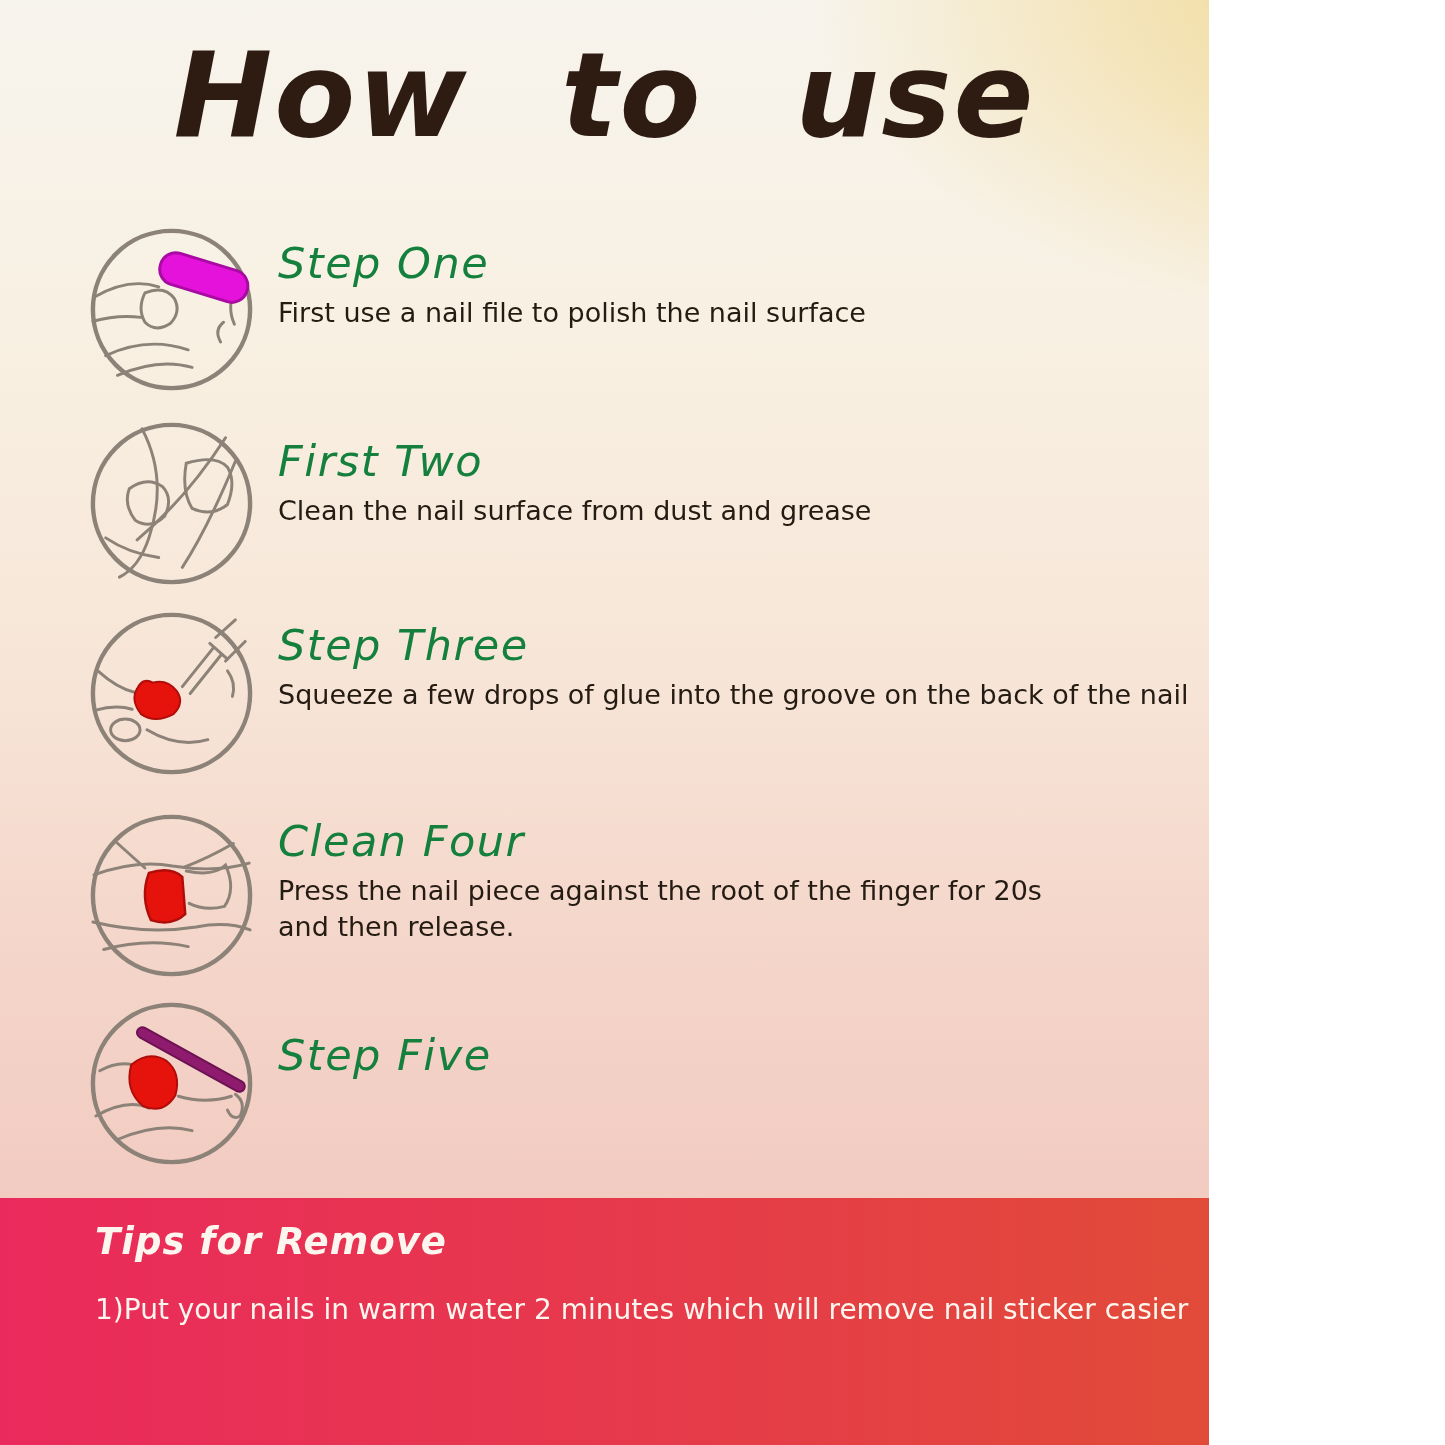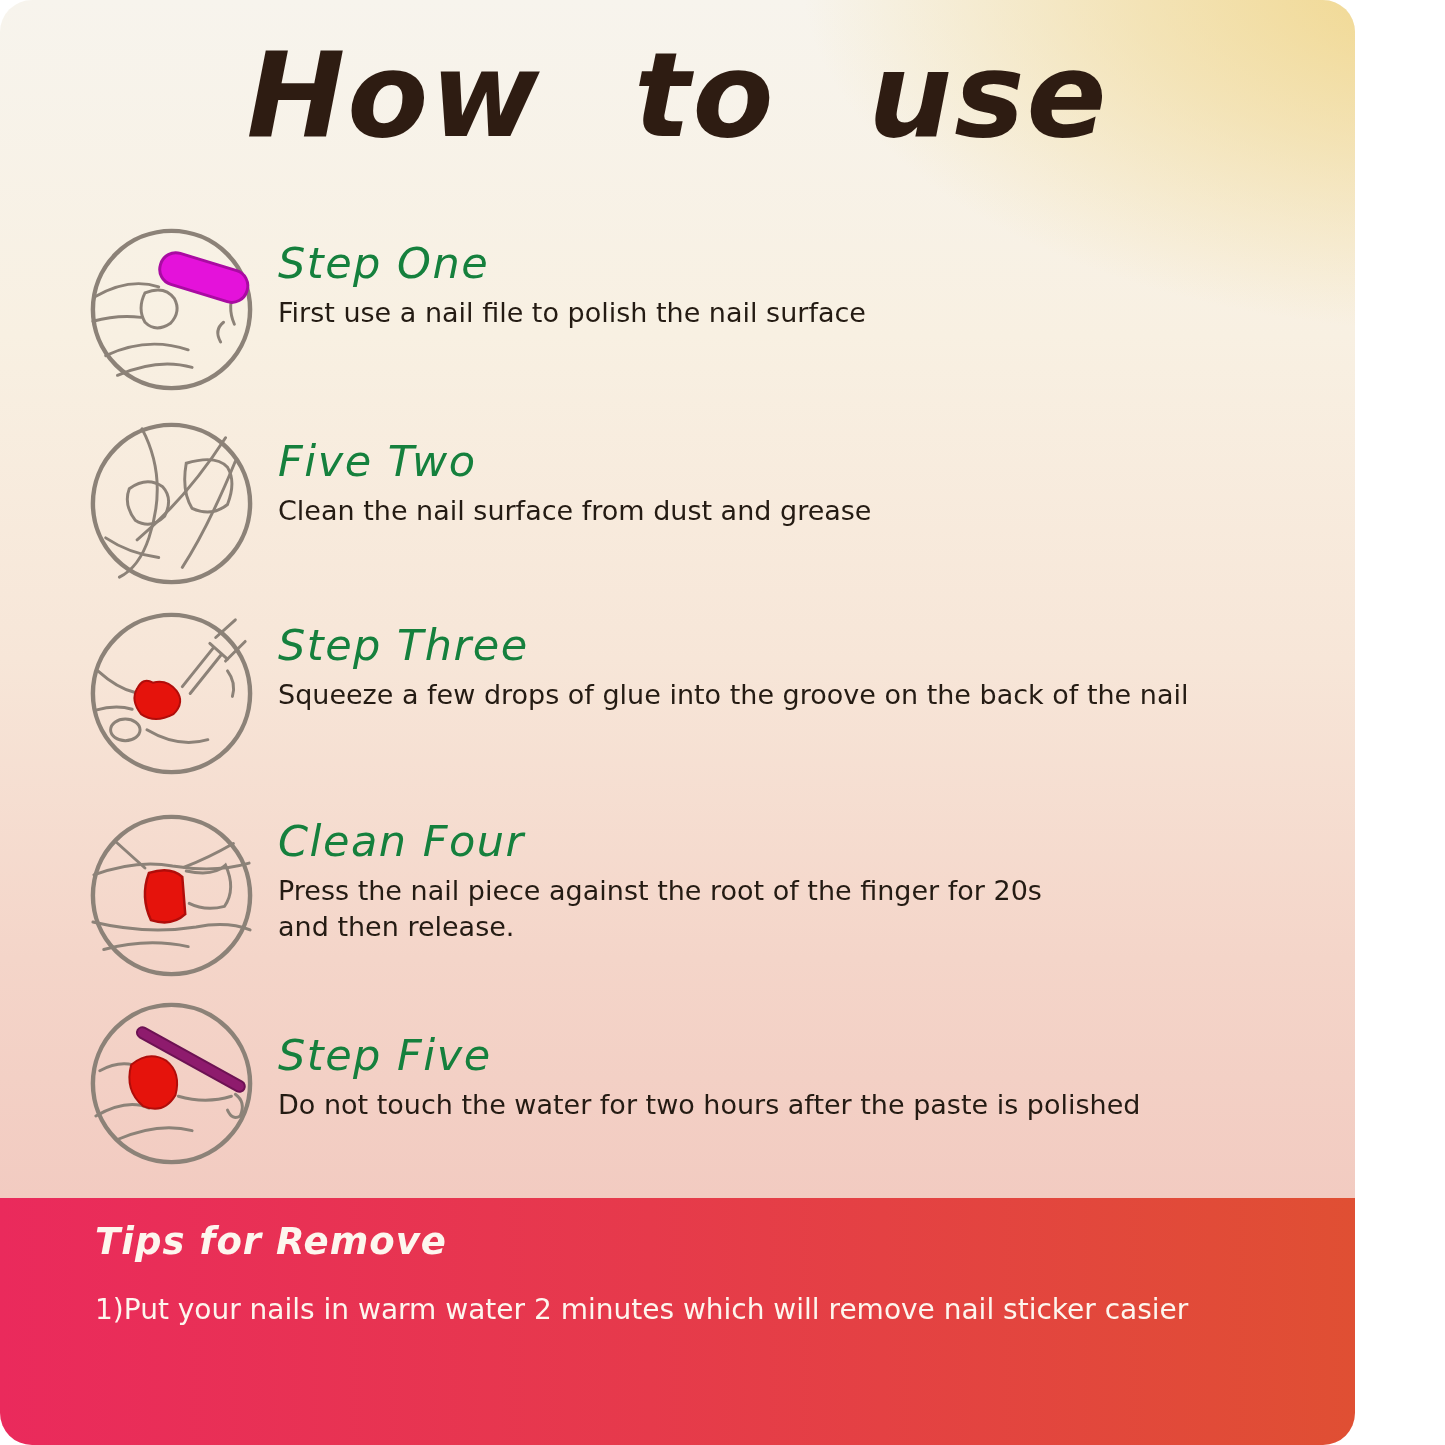--- a/index.html
+++ b/index.html
@@ -1,21 +1,20 @@
 <!DOCTYPE html>
 <html><head>
 <meta charset="utf-8">
 <style>
   html,body{margin:0;padding:0;}
   .page{
     position:relative;
-    width:1355px;height:1445px;
+    width:1209px;height:1445px;
     overflow:hidden;
     font-family:"DejaVu Sans", sans-serif;
-    border-radius:32px;
   }
   .main-bg{
     position:absolute;left:0;top:0;width:1445px;height:1198px;
     background:
       radial-gradient(75% 48% at 102% -2%,
         rgba(240,211,128,0.95) 0%,
         rgba(240,214,140,0.55) 32%,
         rgba(240,214,140,0.0) 62%),
       linear-gradient(180deg,
         #f7f4ed 0%, #f8f0e2 28%, #f7e6d8 55%, #f4d5c9 80%, #f2cbc1 100%);
@@ -85,21 +84,21 @@
   <svg class="step-icon icon-s2" viewBox="0 0 170 170">
     <circle class="outer-circle" cx="85" cy="85" r="80"></circle>
     <path class="lineart" d="M55,9 Q82,60 62,120 Q52,150 32,160"></path>
     <path class="lineart" d="M140,18 Q100,80 50,122"></path>
     <path class="lineart" d="M150,42 Q122,110 96,150"></path>
     <path class="lineart" d="M42,70 Q60,57 76,68 Q87,80 78,98 Q64,112 48,102 Q36,86 42,70 Z"></path>
     <path class="lineart" d="M100,44 Q130,35 142,48 Q151,63 142,86 Q126,99 106,90 Q95,72 100,44 Z"></path>
     <path class="lineart" d="M18,120 Q42,136 72,140"></path>
   </svg>
   <div class="step-text text-s2">
-    <h2 class="step-heading">Five Two</h2>
+    <h2 class="step-heading">First Two</h2>
     <p class="step-desc">Clean the nail surface from dust and grease</p>
   </div>
 
   <svg class="step-icon icon-s3" viewBox="0 0 170 170">
     <circle class="outer-circle" cx="85" cy="85" r="80"></circle>
     <path class="lineart" d="M96,78 L128,38"></path>
     <path class="lineart" d="M104,85 L136,45"></path>
     <path class="lineart" d="M124,34 L142,50"></path>
     <path class="lineart" d="M130,28 L150,10"></path>
     <path class="lineart" d="M140,52 L160,32"></path>
@@ -136,20 +135,19 @@
     <path class="lineart" d="M12,72 Q30,62 46,66"></path>
     <path class="lineart" d="M8,118 Q40,100 62,110"></path>
     <path class="lineart" d="M30,142 Q72,124 106,133"></path>
     <path class="lineart" d="M92,98 Q120,106 146,98"></path>
     <path class="lineart" d="M150,96 Q161,104 155,118 Q147,123 142,112"></path>
     <path d="M44,66 Q62,51 80,62 Q95,74 89,97 Q77,117 56,108 Q37,92 44,66 Z" fill="#e5130c" stroke="#b00d0a" stroke-width="2"></path>
     <rect x="50" y="28" width="124" height="11" rx="5.5" transform="rotate(29 56 33)" fill="#8e1b6d" stroke="#6d1253" stroke-width="2"></rect>
   </svg>
   <div class="step-text text-s5">
     <h2 class="step-heading">Step Five</h2>
-    <p class="step-desc">Do not touch the water for two hours after the paste is polished</p>
   </div>
 
   <div class="tips">
     <h2 class="tips-heading">Tips for Remove</h2>
     <p class="tip-item">1)Put your nails in warm water 2 minutes which will remove nail sticker casier</p>
   </div>
 </div>
 
 </body></html>

